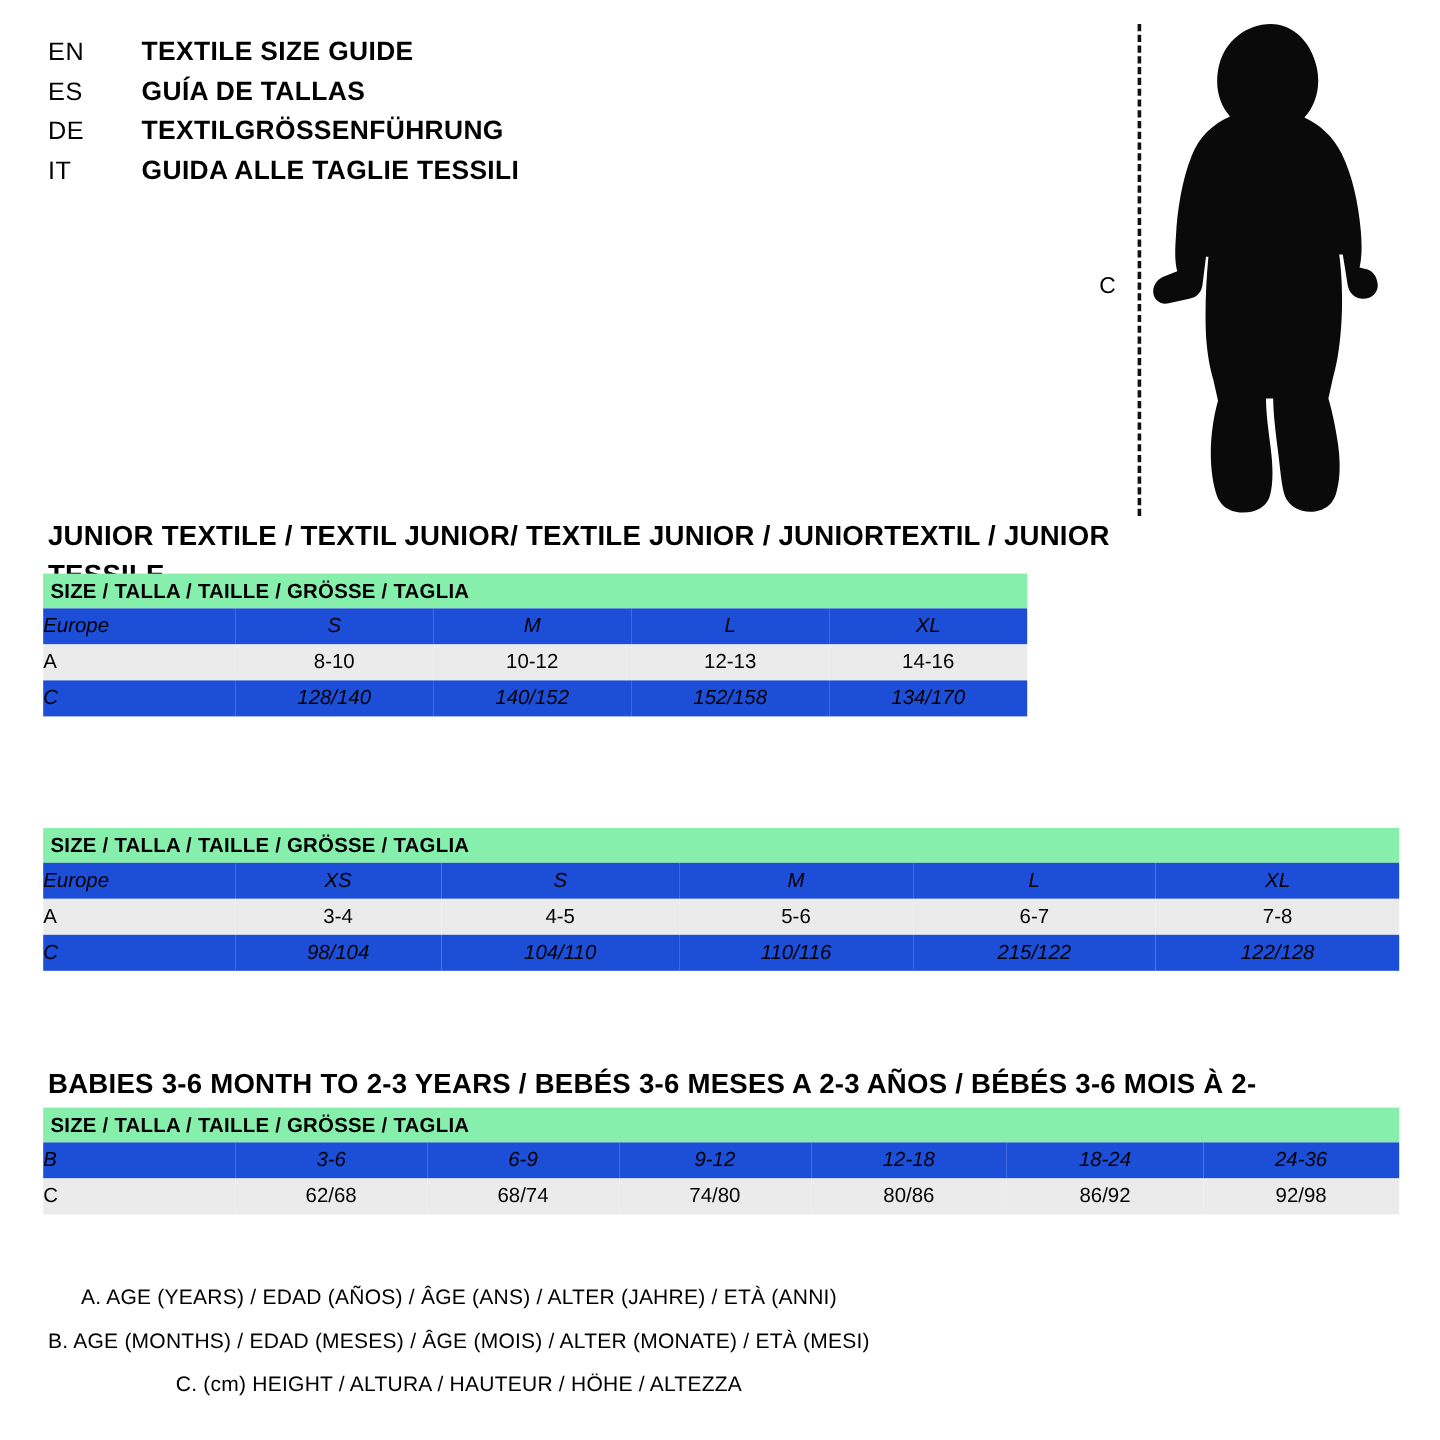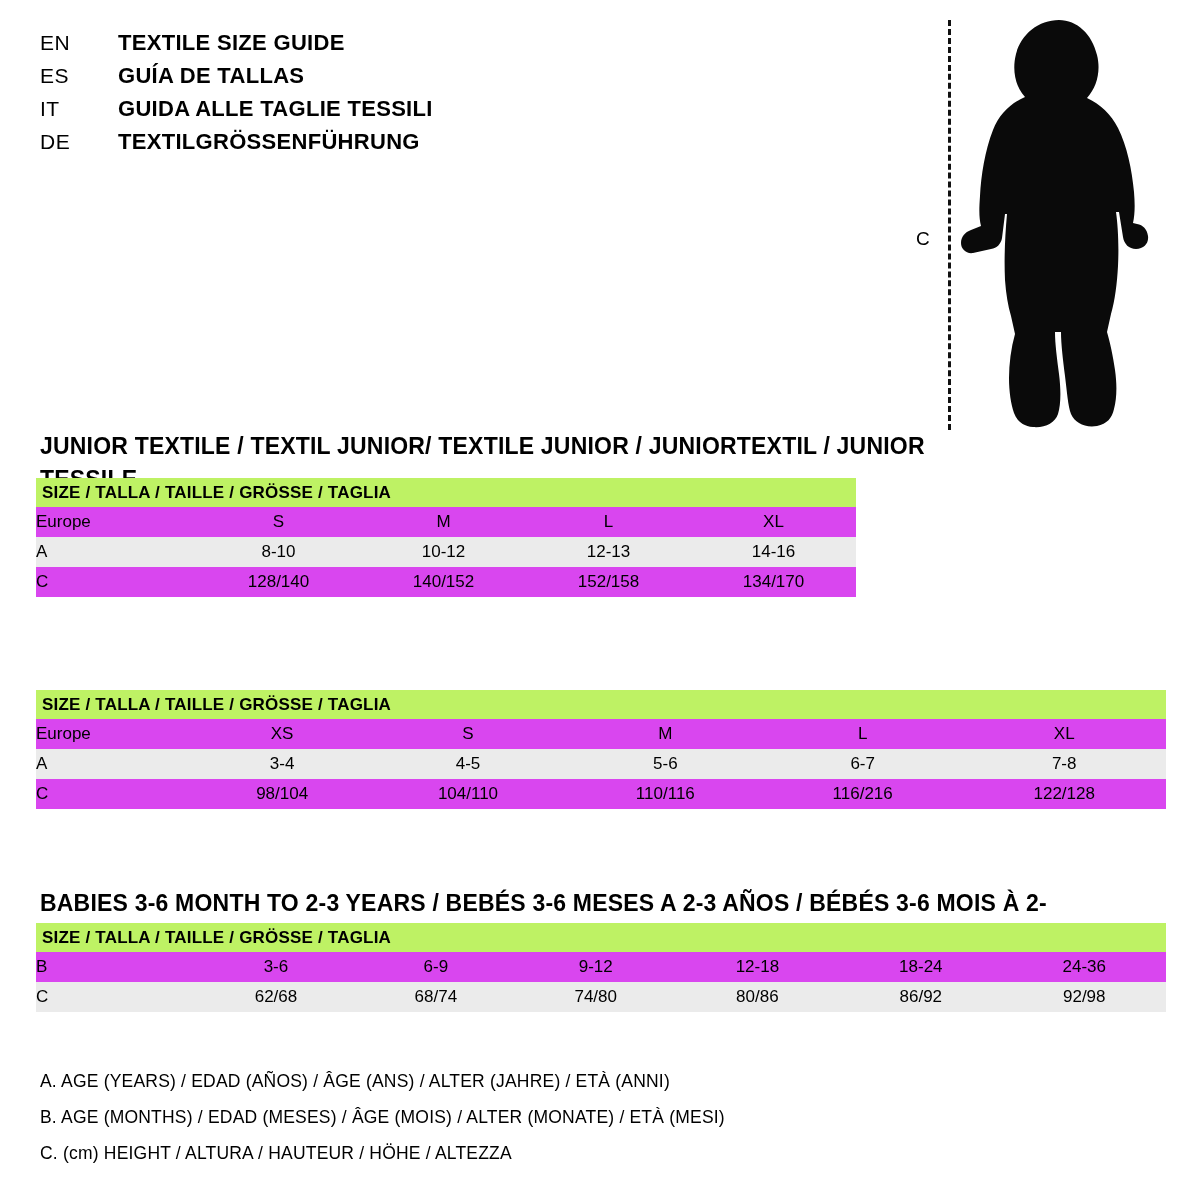--- a/index.html
+++ b/index.html
@@ -88,70 +88,70 @@
     position: absolute;
     border-collapse: collapse;
     font-size: 17px;
   }
   .size-table td {
     padding: 0;
     height: 30px;
     vertical-align: middle;
   }
   .hdr-band td {
-    background: #bef264;
+    background: #86efac;
     font-weight: 700;
     letter-spacing: 0.2px;
     padding-left: 6px;
     text-transform: uppercase;
     font-size: 17px;
     height: 29px;
   }
-  .row-white td { background: #d946ef; }
+  .row-white td { background: #1d4ed8; font-style: italic; }
   .row-grey td { background: #ebebeb; }
   .cell-label {
     padding-left: 6px;
     text-align: left;
   }
   .cell-val {
     text-align: center;
   }
 
   
   .footnotes {
     position: absolute;
     left: 40px;
     bottom: 28px;
     font-size: 17.5px;
     line-height: 2.05;
     letter-spacing: 0.2px;
   }
-  .footnotes div { text-transform: none; }
+  .footnotes div { text-transform: none; text-align: center; }
 </style>
 </head>
 <body>
 
 <div id="page">
 
   <div class="lang-block">
     <div class="lang-row">
       <span class="lang-code">EN</span>
       <span class="lang-text">TEXTILE SIZE GUIDE</span>
     </div>
     <div class="lang-row">
       <span class="lang-code">ES</span>
       <span class="lang-text">GUÍA DE TALLAS</span>
     </div>
     <div class="lang-row">
+      <span class="lang-code">DE</span>
+      <span class="lang-text">TEXTILGRÖSSENFÜHRUNG</span>
+    </div>
+    <div class="lang-row">
       <span class="lang-code">IT</span>
       <span class="lang-text">GUIDA ALLE TAGLIE TESSILI</span>
-    </div>
-    <div class="lang-row">
-      <span class="lang-code">DE</span>
-      <span class="lang-text">TEXTILGRÖSSENFÜHRUNG</span>
     </div>
   </div>
 
   <div class="figure-wrap">
     <span class="figure-label">C</span>
     <div class="dash-line"></div>
     <svg class="silhouette" width="200" height="415" viewBox="0 0 200 415">
       <path fill="#0a0a0a" d="
         M104 2
         C 84 2, 66 16, 61 36
@@ -248,21 +248,21 @@
       <td class="cell-val">4-5</td>
       <td class="cell-val">5-6</td>
       <td class="cell-val">6-7</td>
       <td class="cell-val">7-8</td>
     </tr>
     <tr class="row-white">
       <td class="cell-label">C</td>
       <td class="cell-val">98/104</td>
       <td class="cell-val">104/110</td>
       <td class="cell-val">110/116</td>
-      <td class="cell-val">116/216</td>
+      <td class="cell-val">215/122</td>
       <td class="cell-val">122/128</td>
     </tr>
   </tbody>
     </table>
 
   <div class="section-title" style="top:855px; width:1010px;margin-top:32px;">BABIES 3-6 MONTH TO 2-3 YEARS / BEBÉS 3-6 MESES A 2-3 AÑOS / BÉBÉS 3-6 MOIS À 2-3 ANS / BABYS 3-6 MONATE BIS 2-3 JAHRE / BAMBINI 3-6 MESI A 2-3 ANNI</div>
   <table class="size-table" style="top:923px; left:36px; width:1130px;">
     <tbody>
         <tr class="hdr-band">
       <td colspan="7">SIZE / TALLA / TAILLE / GRÖSSE / TAGLIA</td>

